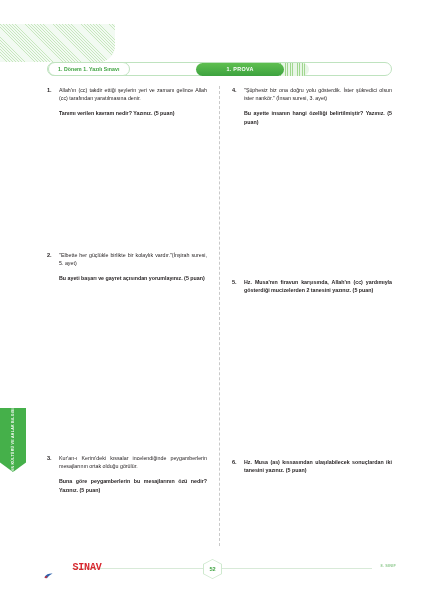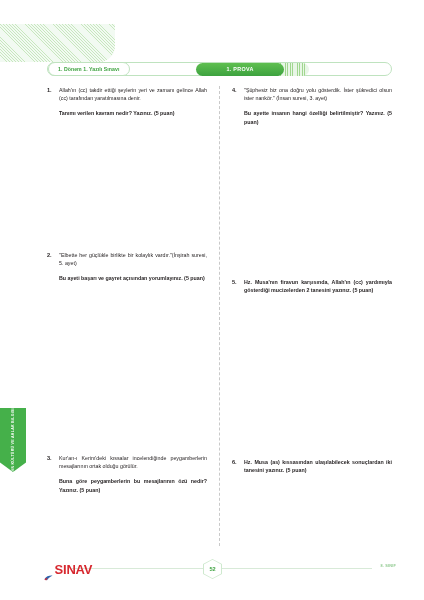--- a/index.html
+++ b/index.html
@@ -210,25 +210,26 @@
     display: flex;
     align-items: center;
     gap: 1.5px;
   }
   .footer-logo-mark {
     width: 9px;
     height: 6px;
     position: relative;
   }
   .footer-logo-text {
-    font-family: Liberation Sans, sans-serif;
-    font-size: 13px;
+    font-family: Liberation Mono, monospace;
+    font-size: 10px;
     font-weight: bold;
     color: #d7282f;
     letter-spacing: -0.2px;
+    margin-left: 18px;
   }
   .page-hex {
     position: absolute;
     left: 203px;
     top: 1px;
     width: 19px;
     height: 20px;
     display: flex;
     align-items: center;
     justify-content: center;

